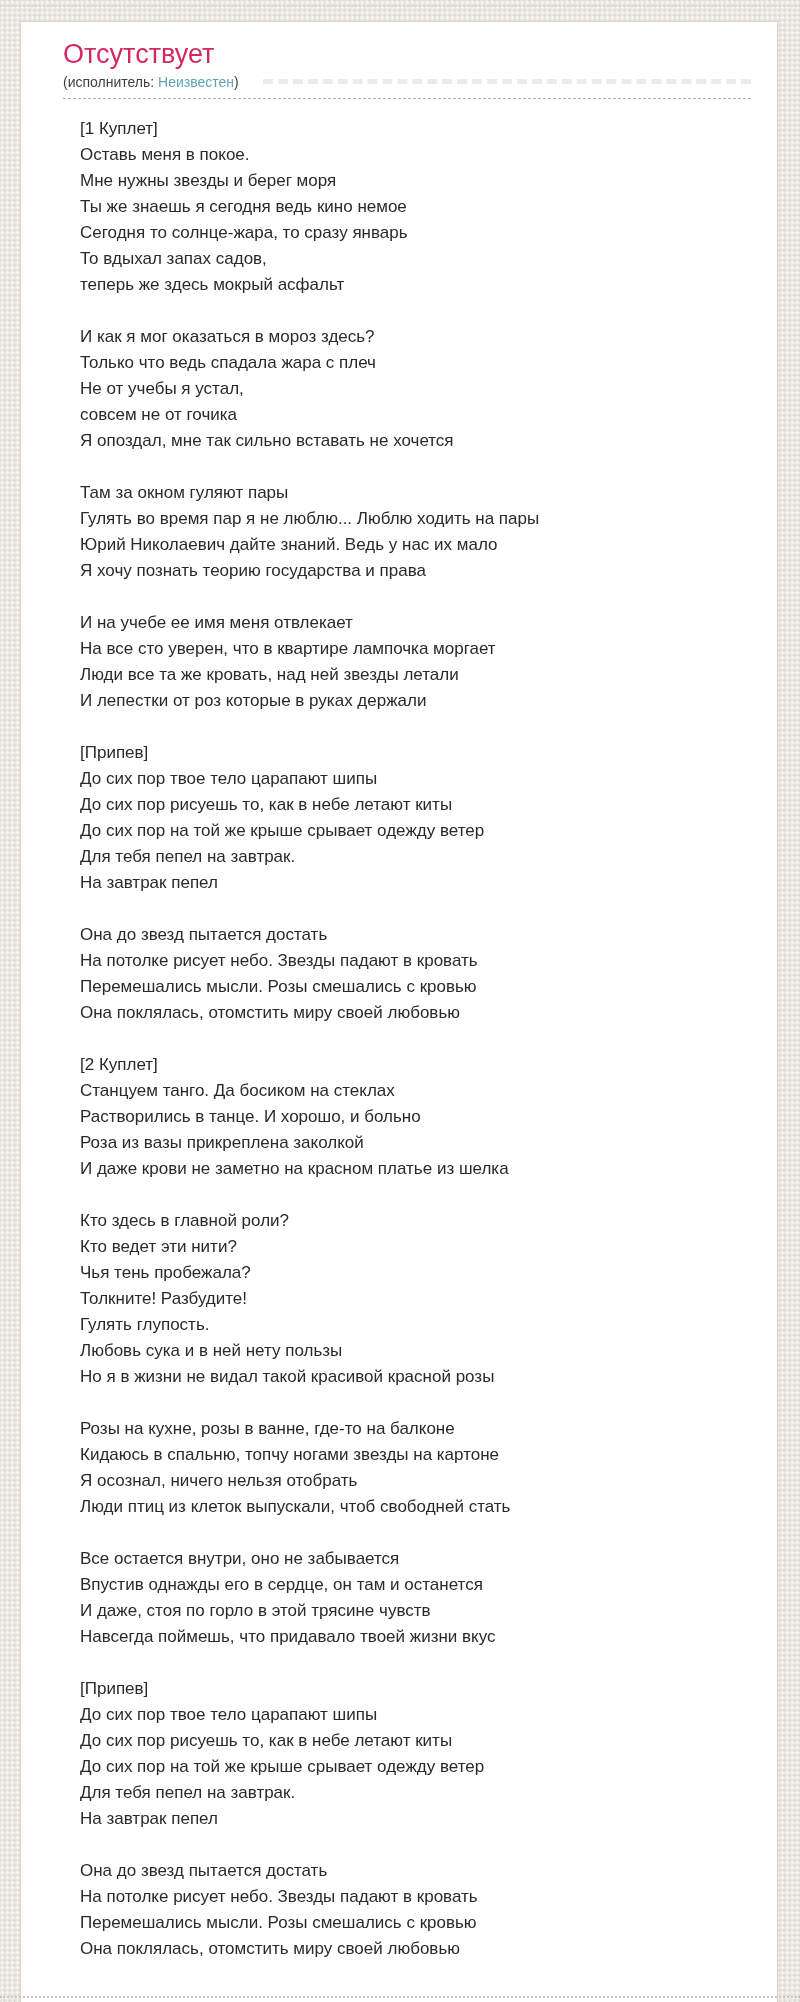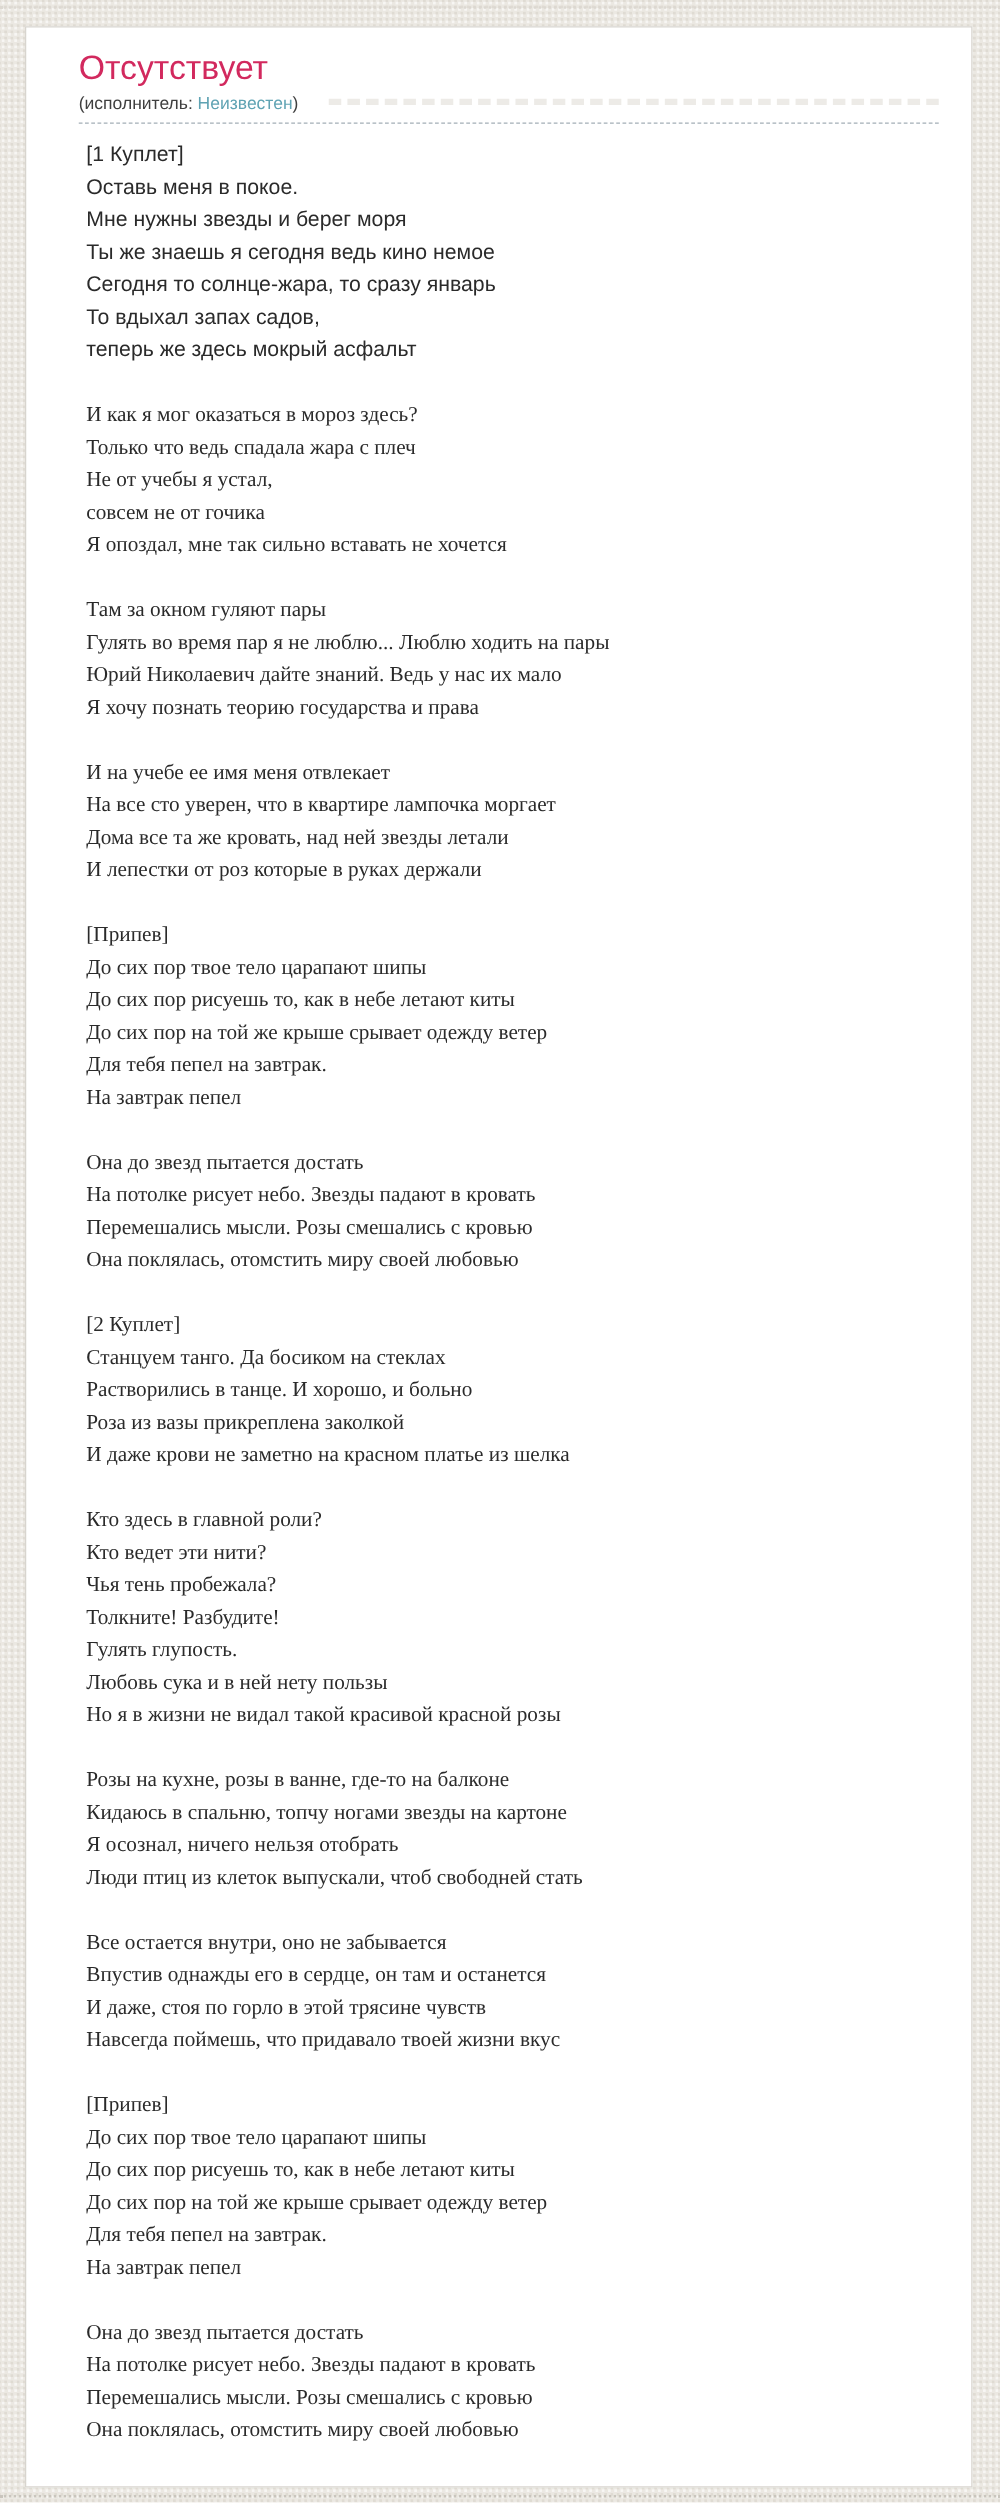--- a/index.html
+++ b/index.html
@@ -72,22 +72,22 @@
     margin-top: 5px;
     height: 0;
     border-bottom: 1px dashed #a3aeb6;
   }
 
   .lyrics {
     margin-top: 12px;
     font-size: 17px;
     color: #2a2a2a;
   }
-  .stanza { margin: 6px; }
-  .stanza + .stanza { margin-top: 26px; font-family: Liberation Serif, serif; }
+  .stanza { margin: 17px; }
+  .stanza + .stanza { margin-top: 26px; }
   .lyric-line {
     line-height: 26px;
     white-space: pre;
   }
 </style>
 </head>
 <body>
 
 <div class="edge-dots top"></div>
 
@@ -120,21 +120,21 @@
       </div>
       <div class="stanza">
         <div class="lyric-line">Там за окном гуляют пары</div>
         <div class="lyric-line">Гулять во время пар я не люблю... Люблю ходить на пары</div>
         <div class="lyric-line">Юрий Николаевич дайте знаний. Ведь у нас их мало</div>
         <div class="lyric-line">Я хочу познать теорию государства и права</div>
       </div>
       <div class="stanza">
         <div class="lyric-line">И на учебе ее имя меня отвлекает</div>
         <div class="lyric-line">На все сто уверен, что в квартире лампочка моргает</div>
-        <div class="lyric-line">Дома все та же кровать, над ней звезды летали</div>
+        <div class="lyric-line">Люди все та же кровать, над ней звезды летали</div>
         <div class="lyric-line">И лепестки от роз которые в руках держали</div>
       </div>
       <div class="stanza">
         <div class="lyric-line">[Припев]</div>
         <div class="lyric-line">До сих пор твое тело царапают шипы</div>
         <div class="lyric-line">До сих пор рисуешь то, как в небе летают киты</div>
         <div class="lyric-line">До сих пор на той же крыше срывает одежду ветер</div>
         <div class="lyric-line">Для тебя пепел на завтрак.</div>
         <div class="lyric-line">На завтрак пепел</div>
       </div>

